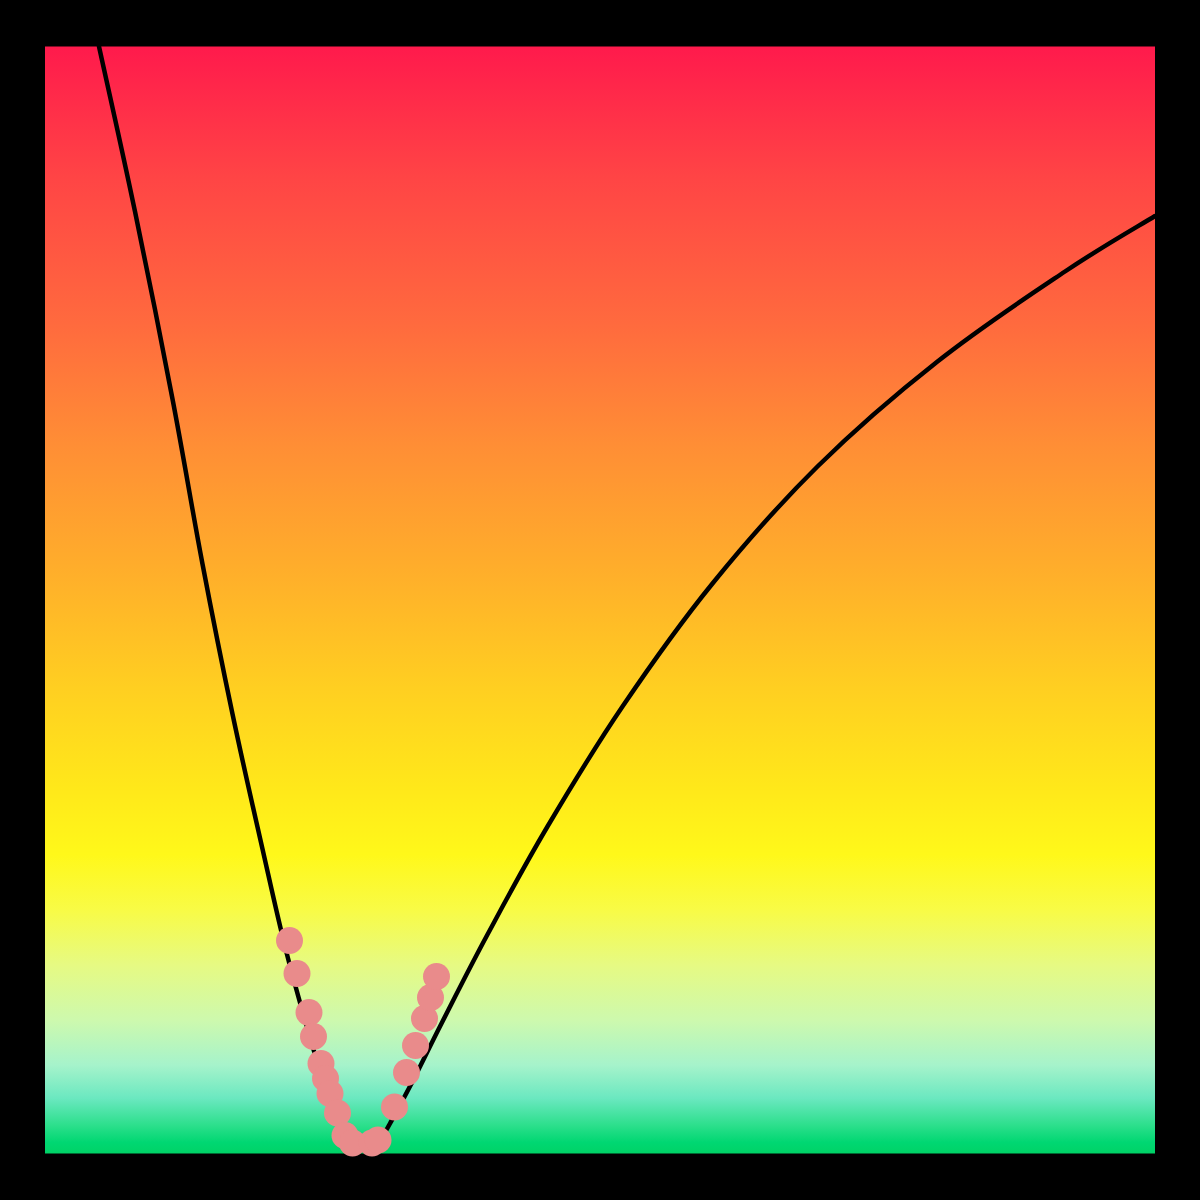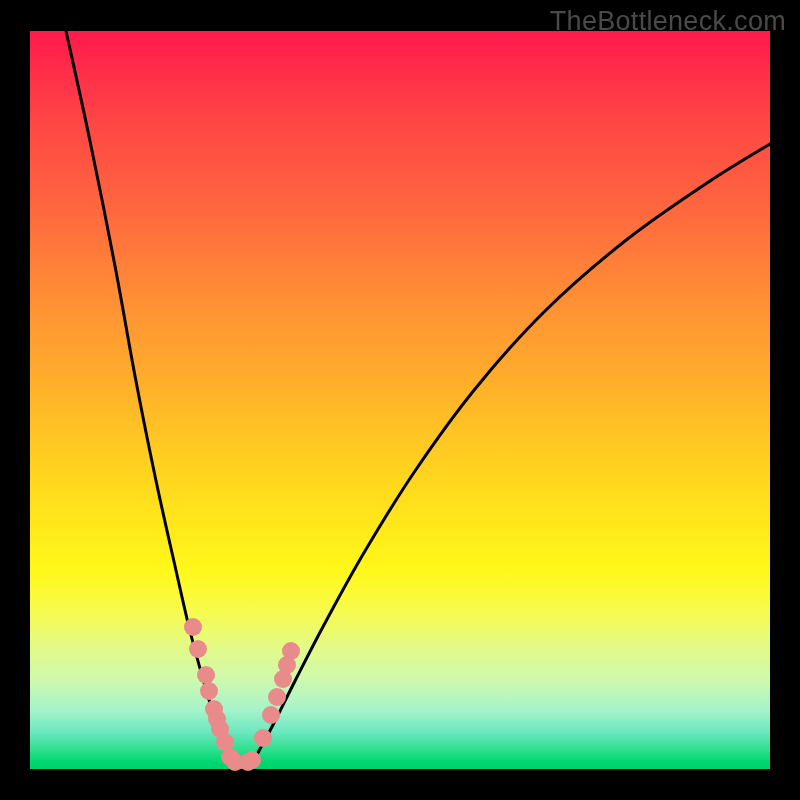--- a/index.html
+++ b/index.html
@@ -91,14 +91,13 @@
           <circle cx="233" cy="707" r="9" fill="#e98b8b"></circle>
           <circle cx="241" cy="684" r="9" fill="#e98b8b"></circle>
           <circle cx="247" cy="666" r="9" fill="#e98b8b"></circle>
           <circle cx="253" cy="648" r="9" fill="#e98b8b"></circle>
           <circle cx="257" cy="634" r="9" fill="#e98b8b"></circle>
           <circle cx="261" cy="620" r="9" fill="#e98b8b"></circle>
         </g>
     </svg>
   </div>
 
-  <div class="watermark">TheBottleneck.com</div>
 </div>
 
 </body></html>

